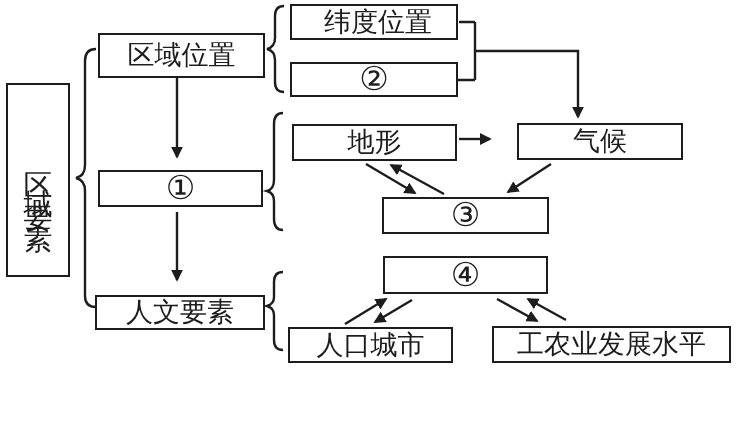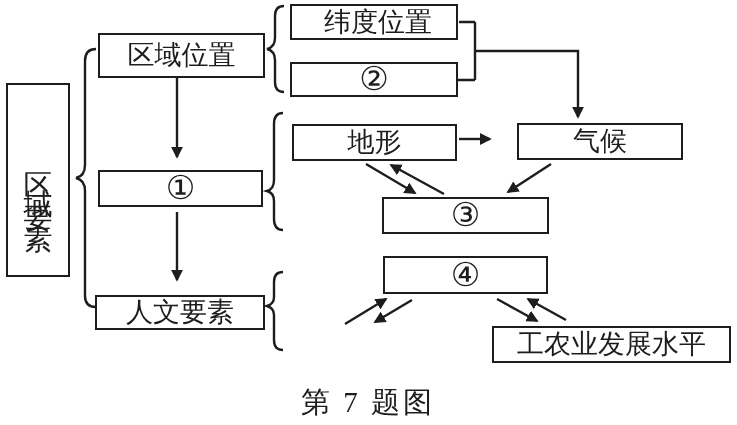--- a/index.html
+++ b/index.html
@@ -78,17 +78,17 @@
   <div class="node" style="left:292px; top:124px; width:165px; height:37px;font-family:Liberation Serif, serif;">地形</div>
 
   <div class="node" style="left:497px; top:123px; width:166px; height:37px;margin-left:20px;">气候</div>
 
   <div class="node circ" style="left:382px; top:197px; width:167px; height:37px;">③</div>
 
   <div class="node" style="left:95px;  top:287px; width:170px; height:35px;margin-top:8px;">人文要素</div>
 
   <div class="node circ" style="left:383px; top:256px; width:165px; height:38px;">④</div>
 
+  <div class="node" style="left:288px; top:327px; width:165px; height:36px;">人口城市</div>
 
   <div class="node" style="left:492px; top:326px; width:239px; height:37px;">工农业发展水平</div>
 
-  <div id="caption">第 7 题图</div>
 </div>
 
 </body></html>

